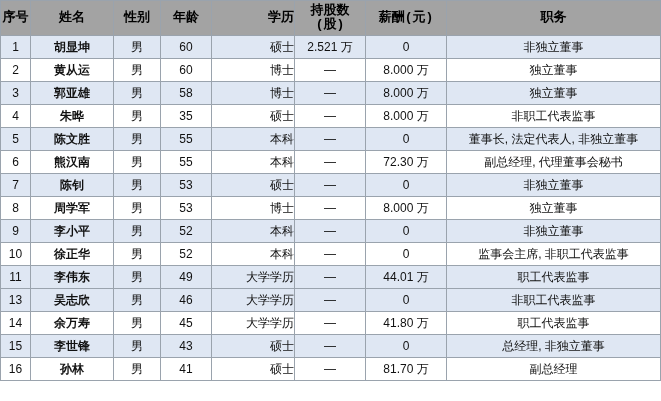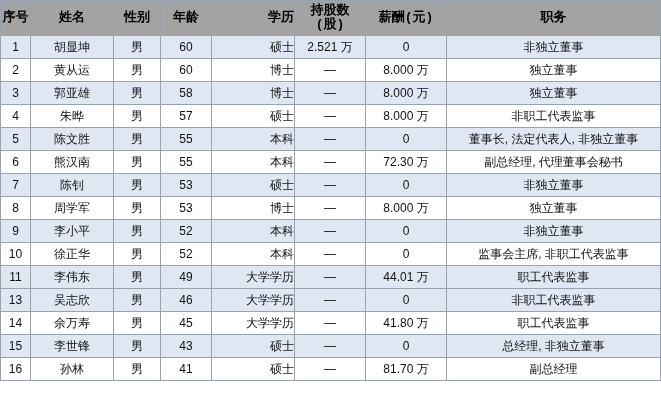--- a/index.html
+++ b/index.html
@@ -110,21 +110,21 @@
   td.col-gender, th.col-gender { width: 46px; }
   td.col-age, th.col-age { width: 50px; }
   td.col-edu, th.col-edu { width: 82px; text-align: right; }
   td.col-shares, th.col-shares { width: 70px; }
   td.col-pay, th.col-pay { width: 80px; }
   td.col-title, th.col-title { width: 213px; }
   td.col-title {
     text-align: center;
     font-size: 12px;
   }
-  td.col-name { font-weight: normal; }
+  td.col-name { font-weight: bold; }
 </style>
 </head>
 <body>
 
 <div id="table-wrap">
 
   <div id="watermark">
     <div class="wm-blob1"></div>
     <div class="wm-blob3"></div>
     <div class="wm-blob2"></div>
@@ -176,21 +176,21 @@
           <td class="col-age">58</td>
           <td class="col-edu">博士</td>
           <td class="col-shares">—</td>
           <td class="col-pay">8.000 万</td>
           <td class="col-title">独立董事</td>
         </tr>
         <tr class="even">
           <td class="col-idx">4</td>
           <td class="col-name">朱晔</td>
           <td class="col-gender">男</td>
-          <td class="col-age">57</td>
+          <td class="col-age">35</td>
           <td class="col-edu">硕士</td>
           <td class="col-shares">—</td>
           <td class="col-pay">8.000 万</td>
           <td class="col-title">非职工代表监事</td>
         </tr>
         <tr class="odd">
           <td class="col-idx">5</td>
           <td class="col-name">陈文胜</td>
           <td class="col-gender">男</td>
           <td class="col-age">55</td>

